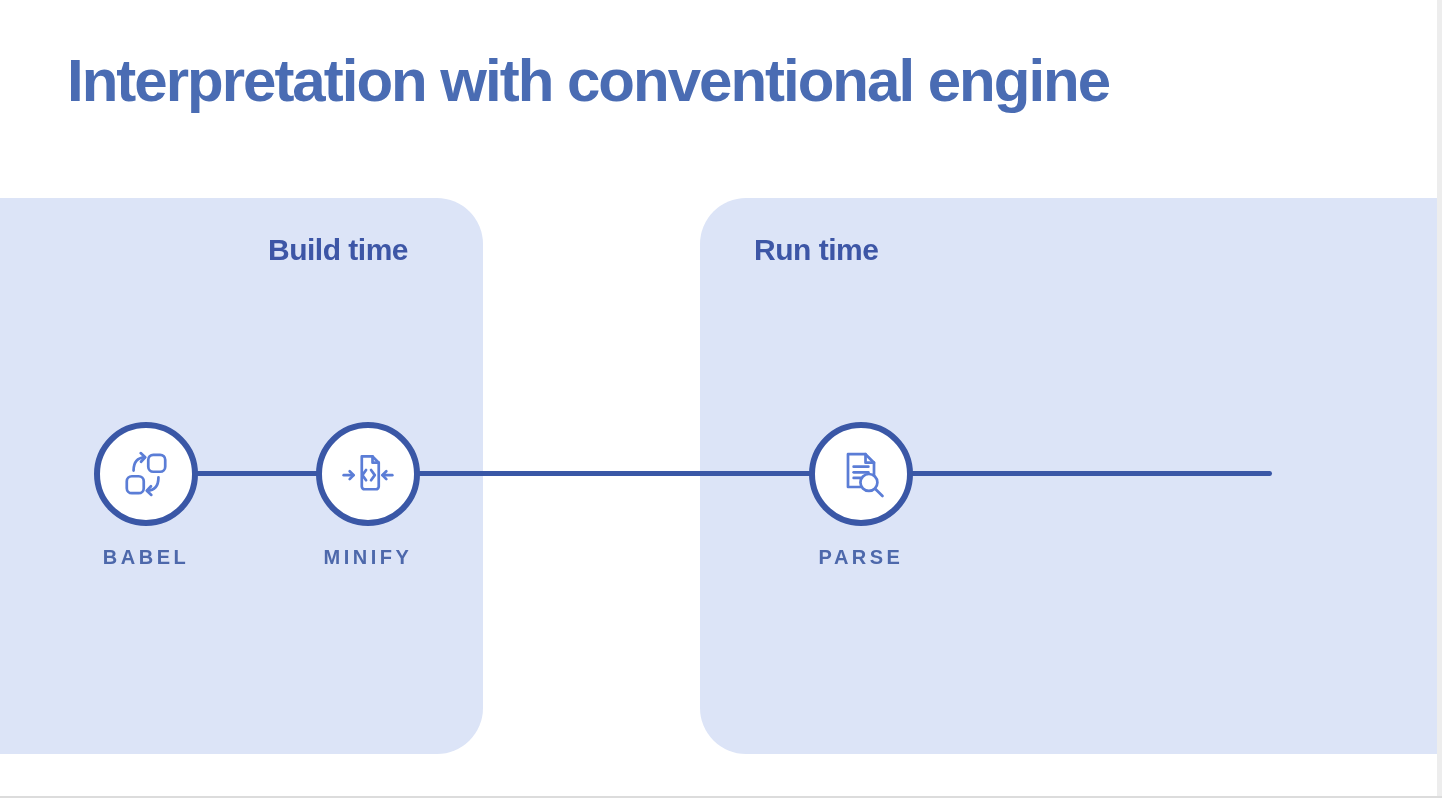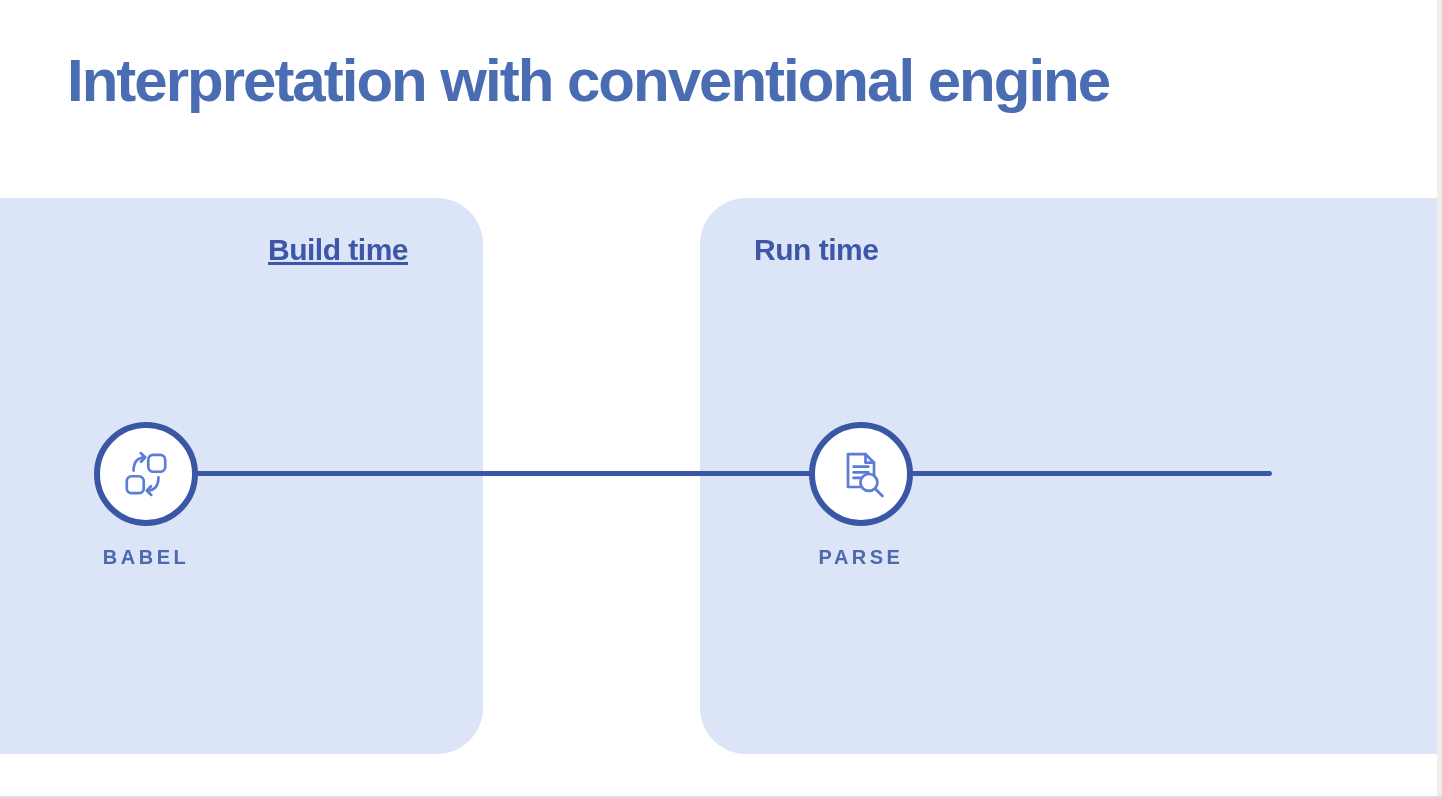--- a/index.html
+++ b/index.html
@@ -10,21 +10,21 @@
   html,body{margin:0;padding:0;background:#fff;}
   .stage{position:relative;width:1442px;height:798px;background:var(--white);
          font-family:"Liberation Sans","DejaVu Sans",sans-serif;overflow:hidden;}
   .page-title{position:absolute;left:67px;top:46px;margin:0;font-size:60px;line-height:1.15;
          font-weight:700;letter-spacing:-2px;color:var(--title-blue);white-space:nowrap;}
   .panel{position:absolute;top:198px;height:556px;background:var(--panel-blue);z-index:0;}
   .panel-left{left:0;width:483px;border-radius:0 46px 46px 0;}
   .panel-right{left:700px;width:742px;border-radius:46px 0 0 46px;}
   .panel-heading{position:absolute;top:233px;font-size:30px;font-weight:700;letter-spacing:-0.5px;
          color:var(--heading-blue);z-index:1;white-space:nowrap;}
-  .heading-build{left:268px;text-decoration:underline;}
+  .heading-build{left:268px;}
   .heading-run{left:754px;text-align:right;}
   .connector{position:absolute;left:146px;top:471px;width:1126px;height:5px;
          background:var(--line-blue);border-radius:3px;z-index:1;}
   .node{position:absolute;top:422px;width:140px;display:flex;flex-direction:column;
          align-items:center;z-index:2;}
   .n1{left:76px;} .n2{left:298px;} .n3{left:520px;} .n4{left:791px;} .n5{left:973px;} .n6{left:1202px;}
   .circle{box-sizing:border-box;width:104px;height:104px;border-radius:50%;
          background:var(--white);border:6px solid var(--line-blue);
          display:flex;align-items:center;justify-content:center;}
   .node.filled .circle{background:var(--node-fill-blue);border-color:var(--node-fill-blue);}
@@ -65,20 +65,37 @@
           <path d="M12 20 C12 12.5 15.5 8.5 22 8.2"></path>
           <path d="M18.3 4.5 L22.3 8.2 L18.6 12.2"></path>
           <path d="M34 26 C34 33.5 30.5 37.5 24 37.8"></path>
           <path d="M27.7 41.5 L23.7 37.8 L27.4 33.8"></path>
         </svg>
       </span>
     </div>
     <div class="node-label">BABEL</div>
   </div>
 
+  <div class="node n2">
+    <div class="circle">
+      <span class="icon">
+        <svg viewBox="0 0 46 46">
+          <path d="M17.5 7.5 h9.5 l5.5 5.5 v21 a2.5 2.5 0 0 1 -2.5 2.5 h-10 a2.5 2.5 0 0 1 -2.5 -2.5 z"></path>
+          <path d="M27 7.5 v5.5 h5.5"></path>
+          <path d="M21.3 19.5 l-3.3 4.5 3.3 4.5"></path>
+          <path d="M25.7 19.5 l3.3 4.5 -3.3 4.5"></path>
+          <path d="M1.5 24 h8.5"></path>
+          <path d="M6.8 20.5 l3.5 3.5 -3.5 3.5"></path>
+          <path d="M44.5 24 h-8.5"></path>
+          <path d="M39.2 20.5 l-3.5 3.5 3.5 3.5"></path>
+        </svg>
+      </span>
+    </div>
+    <div class="node-label">MINIFY</div>
+  </div>
 
 
   <div class="node n4">
     <div class="circle">
       <span class="icon">
         <svg viewBox="0 0 46 46">
           <path d="M11.5 5.5 h15.5 l7.5 7.5 v21.5 h-23 z"></path>
           <path d="M27 5.5 v7.5 h7.5"></path>
           <path d="M16.5 16.5 h13"></path>
           <path d="M16.5 21.5 h13"></path>

